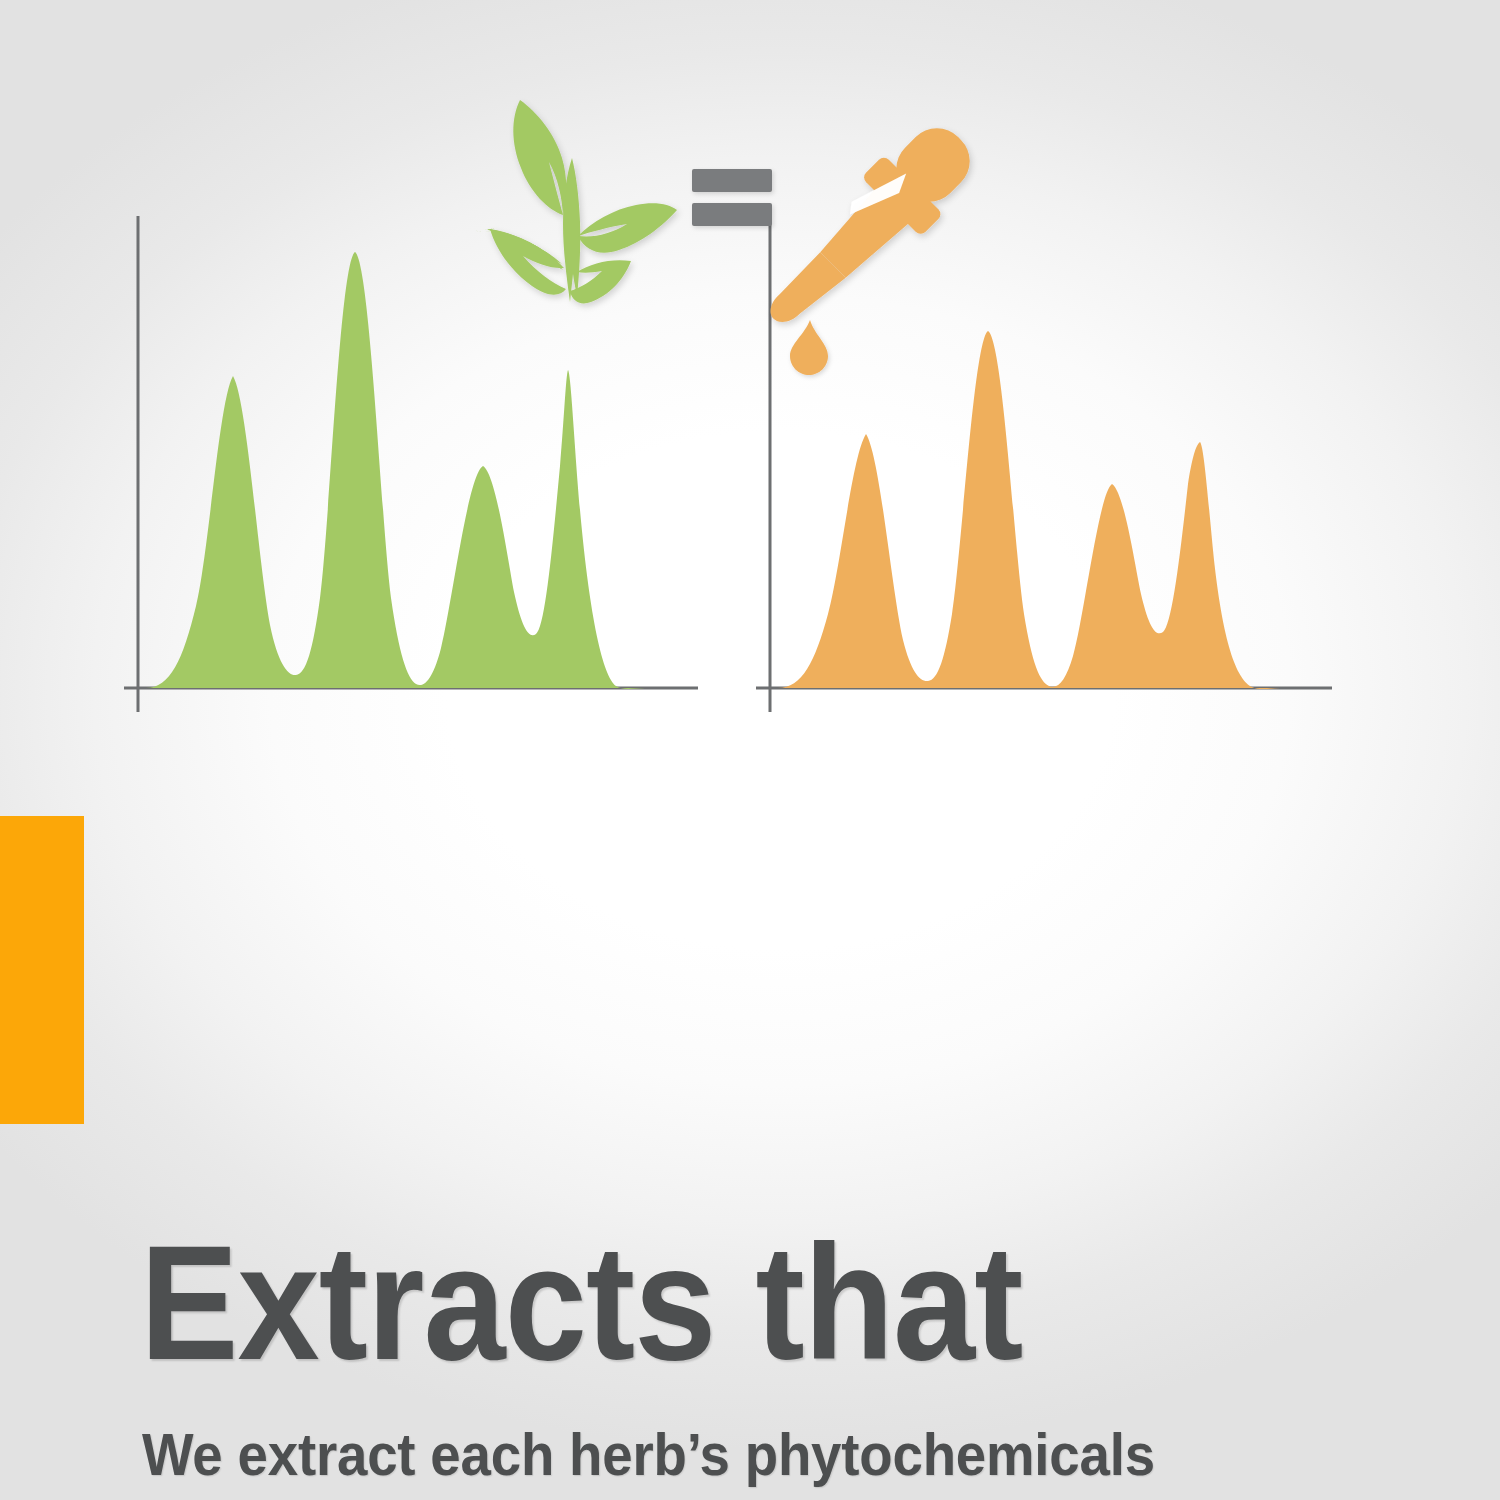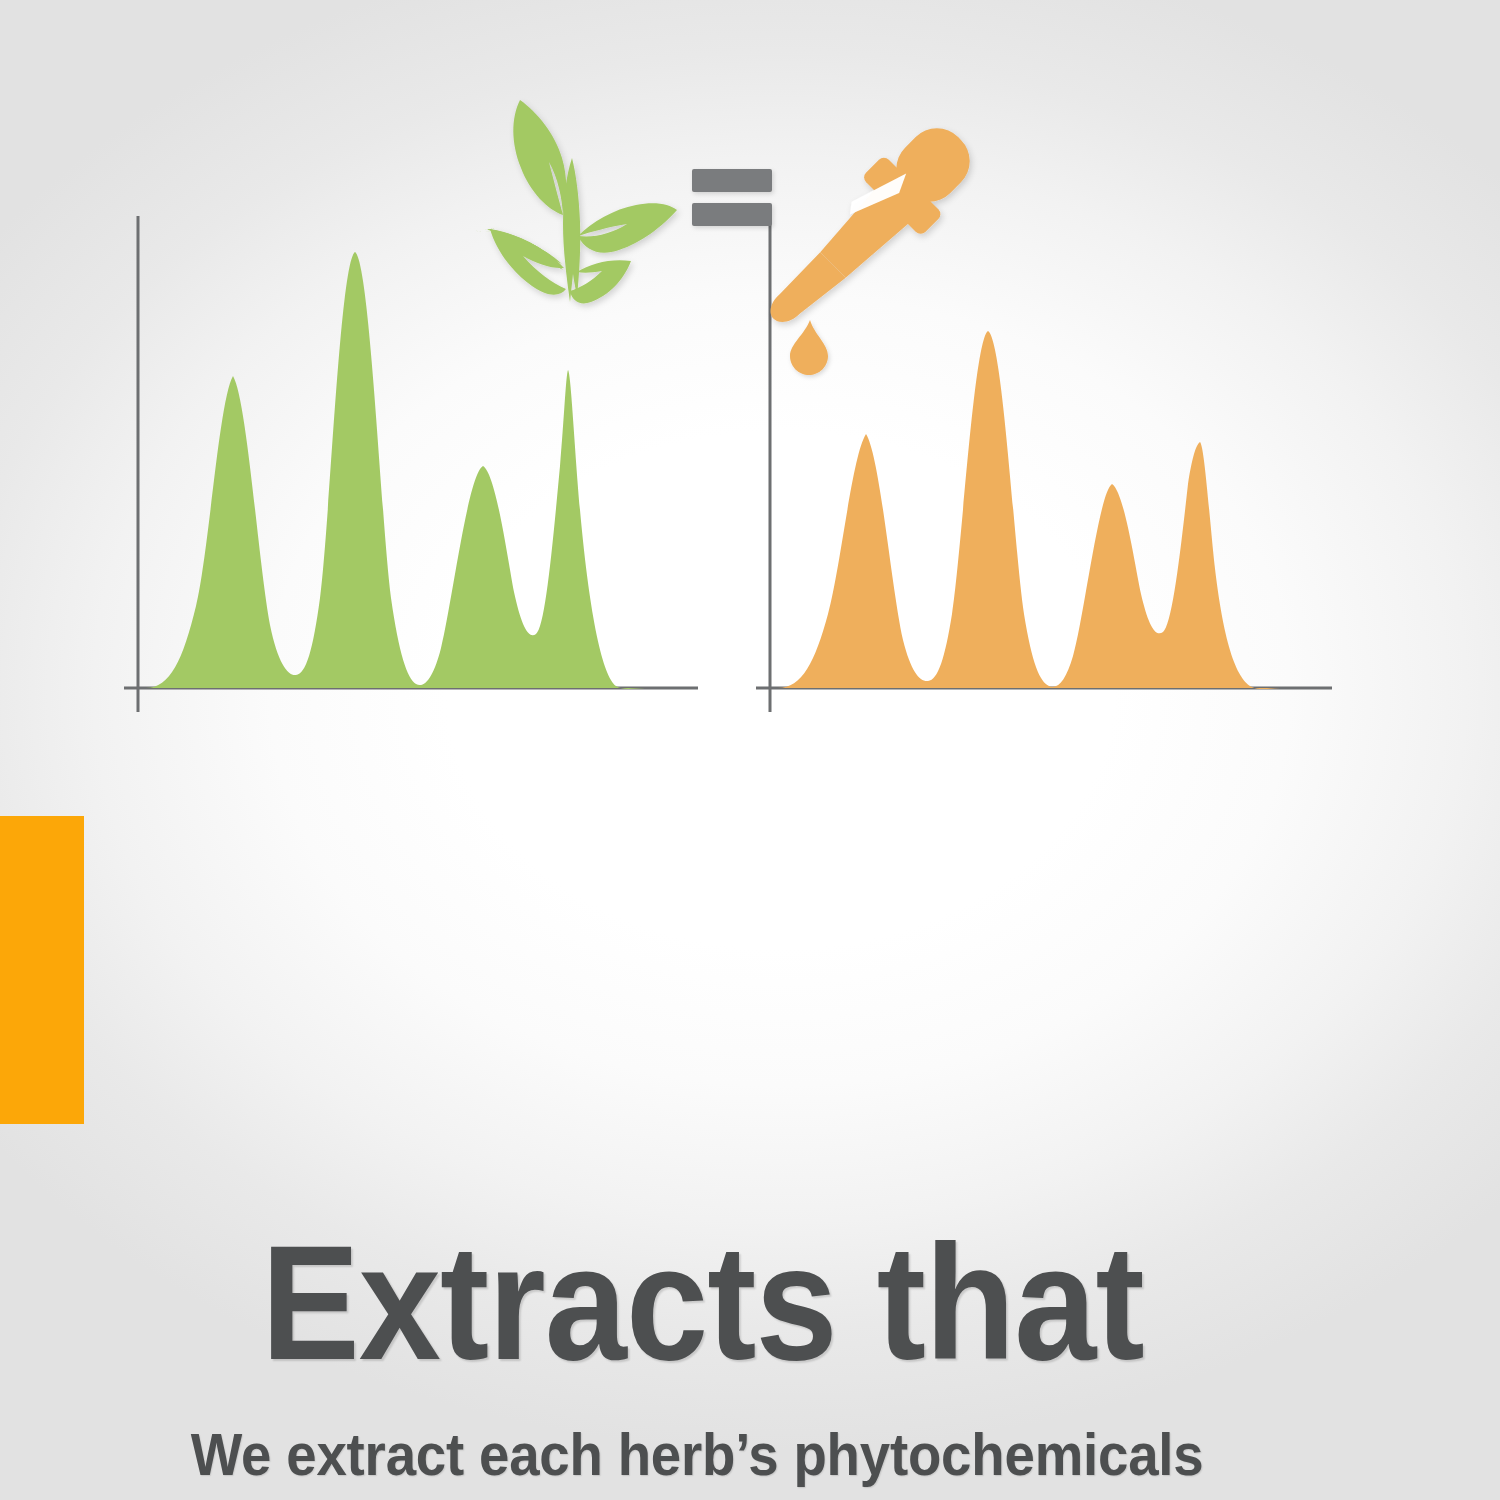--- a/index.html
+++ b/index.html
@@ -15,21 +15,20 @@
   }
 
   #stage {
     position: relative;
     width: 1500px;
     height: 1500px;
     background:
       radial-gradient(ellipse 980px 760px at 52% 46%,
         #ffffff 0%, #ffffff 34%, #fbfbfb 52%, #f2f2f2 70%, #e9e9e9 84%, #e2e2e2 100%);
     overflow: hidden;
-    text-align: center;
   }
 
   
   .chart-svg {
     position: absolute;
     top: 0;
     left: 0;
     width: 1500px;
     height: 1500px;
     pointer-events: none;

